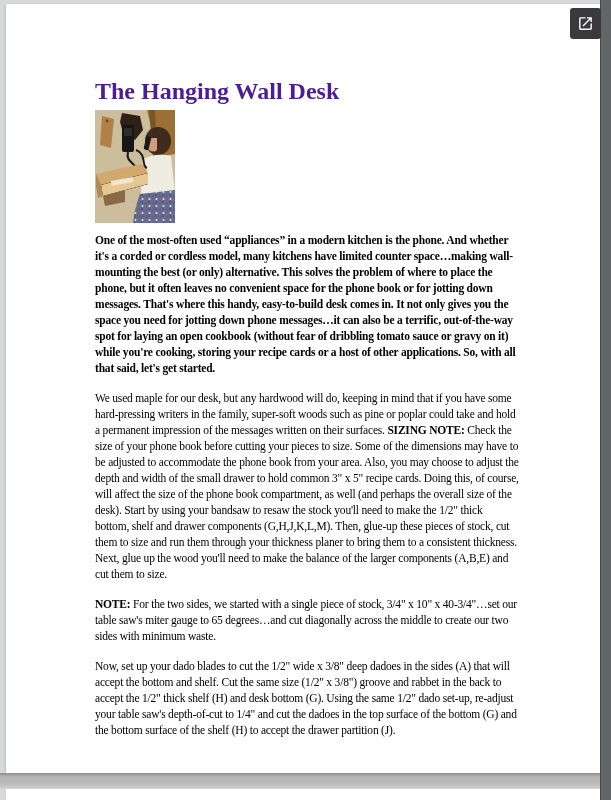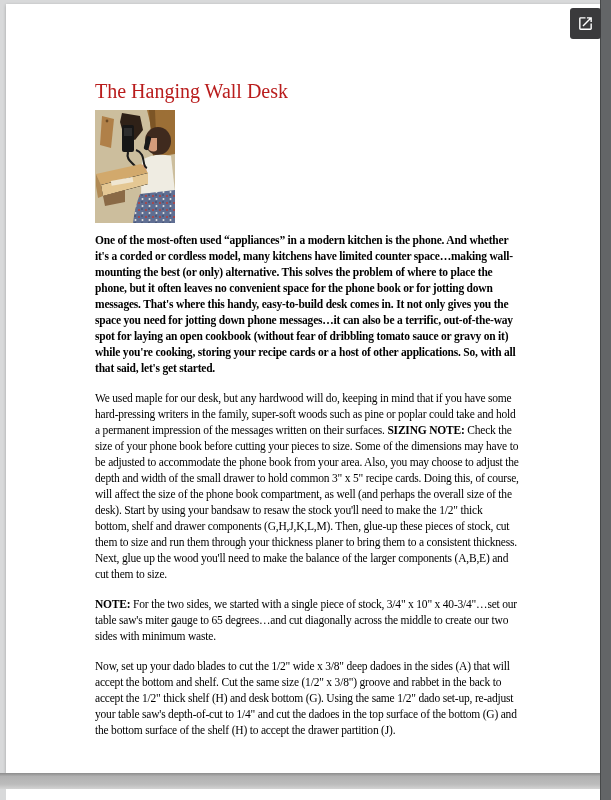--- a/index.html
+++ b/index.html
@@ -32,22 +32,22 @@
     position:absolute;left:570px;top:8px;width:31px;height:31px;
     background:#3a3a3c;border:none;border-radius:3px;
     display:flex;align-items:center;justify-content:center;
     cursor:pointer;padding:0;
   }
   .open-btn svg{width:17px;height:17px;display:block;}
 
   
   .page-inner{padding:74px 82px 0 89px;}
   .article-title{
-    margin:0;font-size:20px;line-height:26px;font-weight:normal;
-    color:#b91c1c;letter-spacing:0;
+    margin:0;font-size:24px;line-height:26px;font-weight:bold;
+    color:#4c1d95;letter-spacing:0;
   }
   .photo{display:block;margin-top:6px;width:80px;height:113px;}
   .body-text{width:424px;margin-top:9px;}
   .para{
     margin:0 0 14px 0;
     font-size:11.5px;line-height:16px;color:#000;
     letter-spacing:-0.2px;text-align:left;
   }
   .para .b{font-weight:bold;}
 </style>

